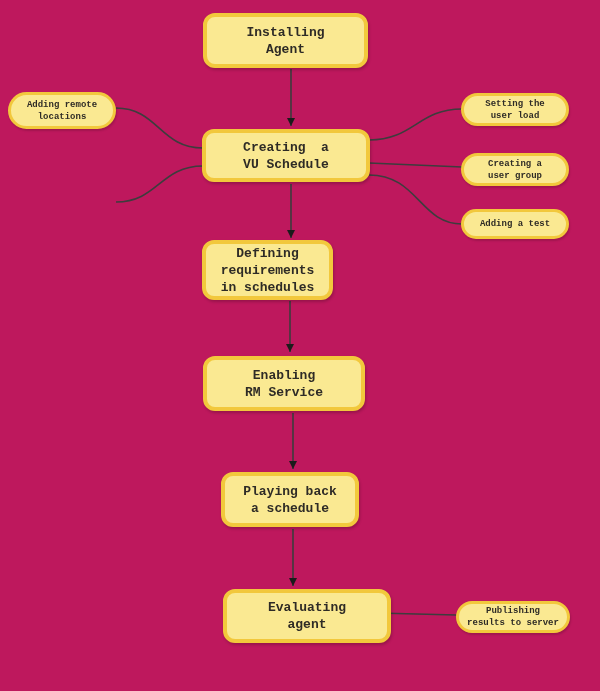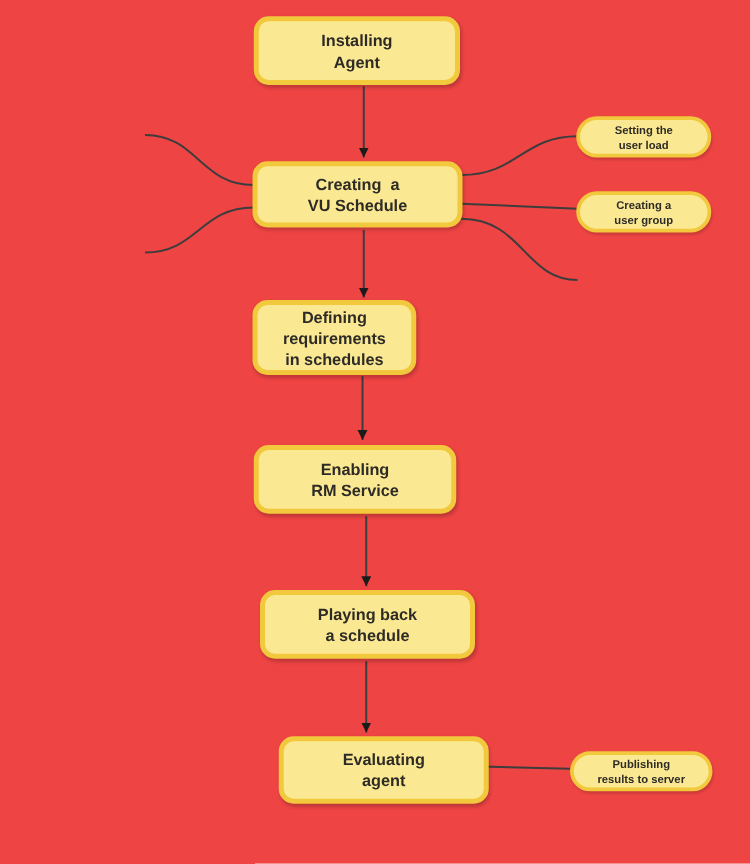--- a/index.html
+++ b/index.html
@@ -1,18 +1,18 @@
 <!DOCTYPE html>
 <html><head>
 <meta charset="utf-8">
 <style>
   html,body { margin:0; padding:0; background:#ffffff; }
   .canvas {
-    position:relative; width:600px; height:691px; background:#ef4444;
-    font-family:Liberation Sans, sans-serif; overflow:hidden;
+    position:relative; width:600px; height:691px; background:#be185d;
+    font-family:Liberation Mono, monospace; overflow:hidden;
   }
   .node {
     position:absolute; display:flex; flex-direction:column;
     align-items:center; justify-content:center; text-align:center;
     box-sizing:border-box; background:#fae992; border:4px solid #f2c83c;
     color:#2e2b26; font-weight:bold; z-index:2;
   }
   .main {
     border-radius:12px; font-size:13px; line-height:17px;
     box-shadow:1px 2px 3px rgba(0,0,0,0.20);
@@ -67,41 +67,48 @@
     <span>Defining</span>
     <span>requirements</span>
     <span>in schedules</span>
   </div>
 
   <div class="node main" style="left:203px;top:356px;width:162px;height:55px">
     <span>Enabling</span>
     <span>RM Service</span>
   </div>
 
-  <div class="node main" style="left:208px;top:472px;width:172px;height:55px">
+  <div class="node main" style="left:221px;top:472px;width:138px;height:55px">
     <span>Playing back</span>
     <span>a schedule</span>
   </div>
 
   <div class="node main" style="left:223px;top:589px;width:168px;height:54px">
     <span>Evaluating</span>
     <span>agent</span>
   </div>
 
+  <div class="node pill" style="left:8px;top:92px;width:108px;height:37px">
+    <span>Adding remote</span>
+    <span>locations</span>
+  </div>
 
 
   <div class="node pill" style="left:461px;top:93px;width:108px;height:33px">
     <span>Setting the</span>
     <span>user load</span>
   </div>
 
   <div class="node pill" style="left:461px;top:153px;width:108px;height:33px">
     <span>Creating a</span>
     <span>user group</span>
   </div>
 
+  <div class="node pill" style="left:461px;top:209px;width:108px;height:30px">
+    <span>Adding a test</span>
+  </div>
 
   <div class="node pill" style="left:456px;top:601px;width:114px;height:32px">
     <span>Publishing</span>
     <span>results to server</span>
   </div>
 
 </div>
 
 </body></html>

